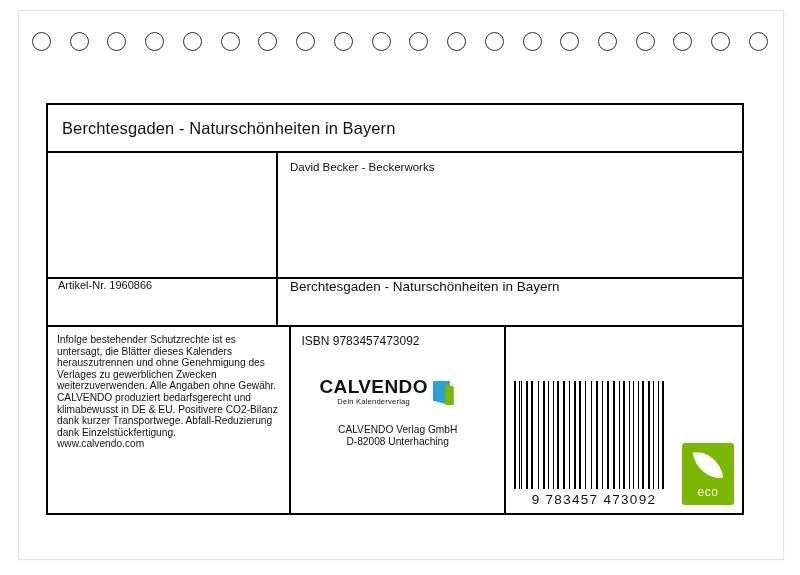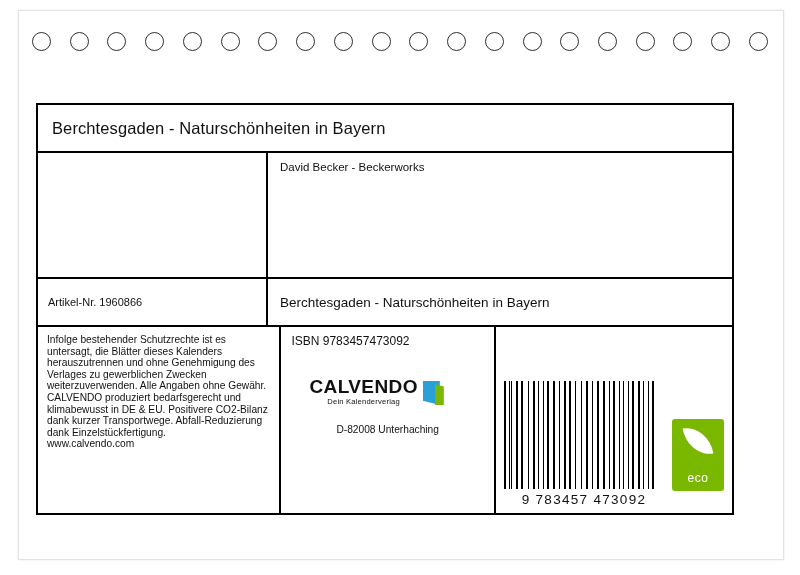--- a/index.html
+++ b/index.html
@@ -47,21 +47,21 @@
     width: 17px;
     height: 17px;
     border: 1.5px solid #2f2f2f;
     border-radius: 50%;
     background: #ffffff;
   }
 
   
   .card {
     position: absolute;
-    left: 36px;
+    left: 46px;
     top: 103px;
     width: 698px;
     height: 412px;
     border: 2px solid #000000;
     box-sizing: border-box;
     background: #ffffff;
   }
   .row {
     display: flex;
     box-sizing: border-box;
@@ -93,21 +93,21 @@
     padding: 8px 10px;
     display: flex;
   }
   .cell-right {
     flex: 1;
     box-sizing: border-box;
     padding: 8px 12px;
     display: flex;
   }
   .r-artikel .cell-left,
-  .r-artikel .cell-right { align-items: center; padding-top: 0; padding-bottom: 0;}
+  .r-artikel .cell-right { padding-top: 0; padding-bottom: 0;}
   .small-text {
     font-size: 11px;
     color: #111;
   }
   .mid-text {
     font-size: 13.5px;
     color: #111;
   }
   .author-text {
     font-size: 11.5px;
@@ -231,25 +231,25 @@
     font-size: 13.5px;
     letter-spacing: 1.3px;
     color: #111;
     margin-top: 3px;
     width: 160px;
   }
   .bc-digits .lead { margin-right: 5px; }
 
   .eco {
     width: 52px;
-    height: 72px;
+    height: 62px;
     background: #7ab800;
     border-radius: 3px;
     position: relative;
-    margin-bottom: 16px;
+    margin-bottom: 2px;
   }
   .eco .leaf {
     position: absolute;
     left: 13px;
     top: 7px;
     width: 26px;
     height: 30px;
     background: #ffffff;
     border-radius: 0 100% 0 100%;
     transform: rotate(-10deg);
@@ -332,20 +332,21 @@
             <div class="logo-word">CALVENDO</div>
             <div class="logo-sub">Dein Kalenderverlag</div>
           </div>
           <div class="logo-mark">
             <span class="blue"></span>
             <span class="green"></span>
           </div>
         </div>
 
         <div class="pub-addr">
+          <div>CALVENDO Verlag GmbH</div>
           <div>D-82008 Unterhaching</div>
         </div>
       </div>
 
       <div class="barcode-cell">
         <div class="barcode-area">
           <div>
             <div class="barcode" id="barcode-bars">
                 <i style="width:2px"></i>
                 <i style="width:1px;background:transparent"></i>

